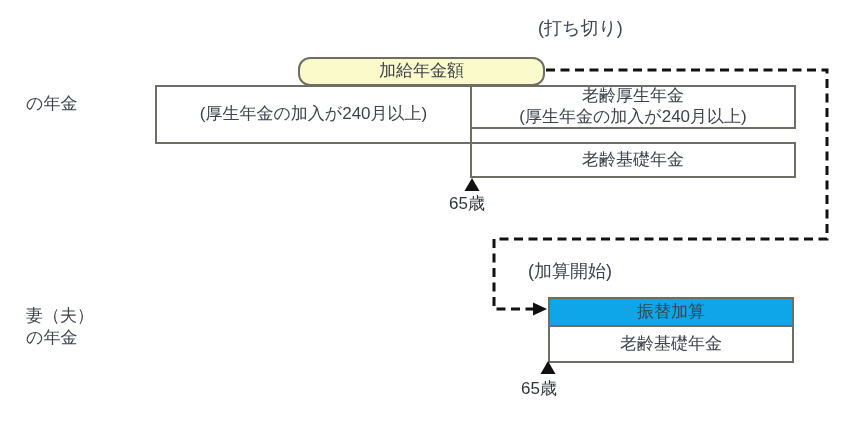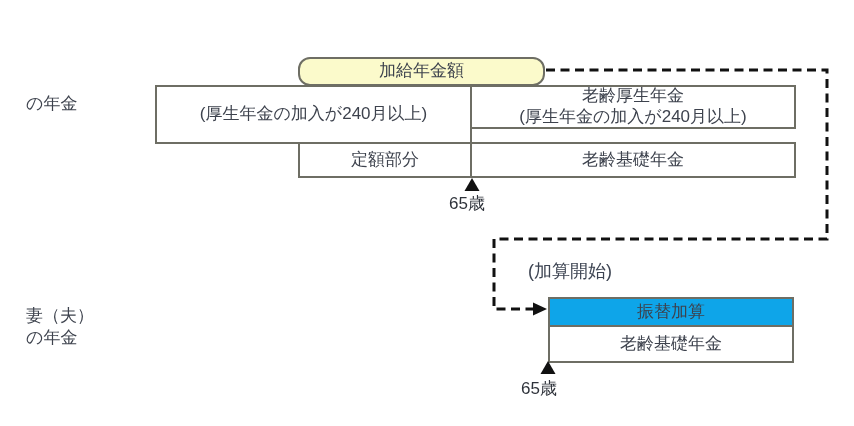--- a/index.html
+++ b/index.html
@@ -55,41 +55,39 @@
     left: 0;
     top: 0;
     pointer-events: none;
   }
 </style>
 </head>
 <body>
 
 <div class="canvas">
 
+  <div class="note" style="left:538px; top:16px;">(打ち切り)</div>
 
   <div class="side-label" style="left:26px; top:93px;">
     <div>の年金</div>
   </div>
 
   <div class="box pale-yellow" style="left:298px; top:57px; width:247px; height:29px;">
     <span>加給年金額</span>
   </div>
 
   <div class="box" style="left:155px; top:85px; width:317px; height:59px;">
     <span>(厚生年金の加入が240月以上)</span>
   </div>
 
   <div class="box" style="left:470px; top:85px; width:326px; height:44px;">
     <span>老齢厚生年金</span>
     <span>(厚生年金の加入が240月以上)</span>
   </div>
 
-  <div class="box" style="left:298px; top:142px; width:174px; height:36px;">
-    <span>定額部分</span>
-  </div>
 
   <div class="box" style="left:470px; top:142px; width:326px; height:36px;">
     <span>老齢基礎年金</span>
   </div>
 
   <div class="age-label" style="left:449px; top:192px;">65歳</div>
 
   <div class="note" style="left:528px; top:259px;">(加算開始)</div>
 
   <div class="side-label" style="left:26px; top:305px;">

